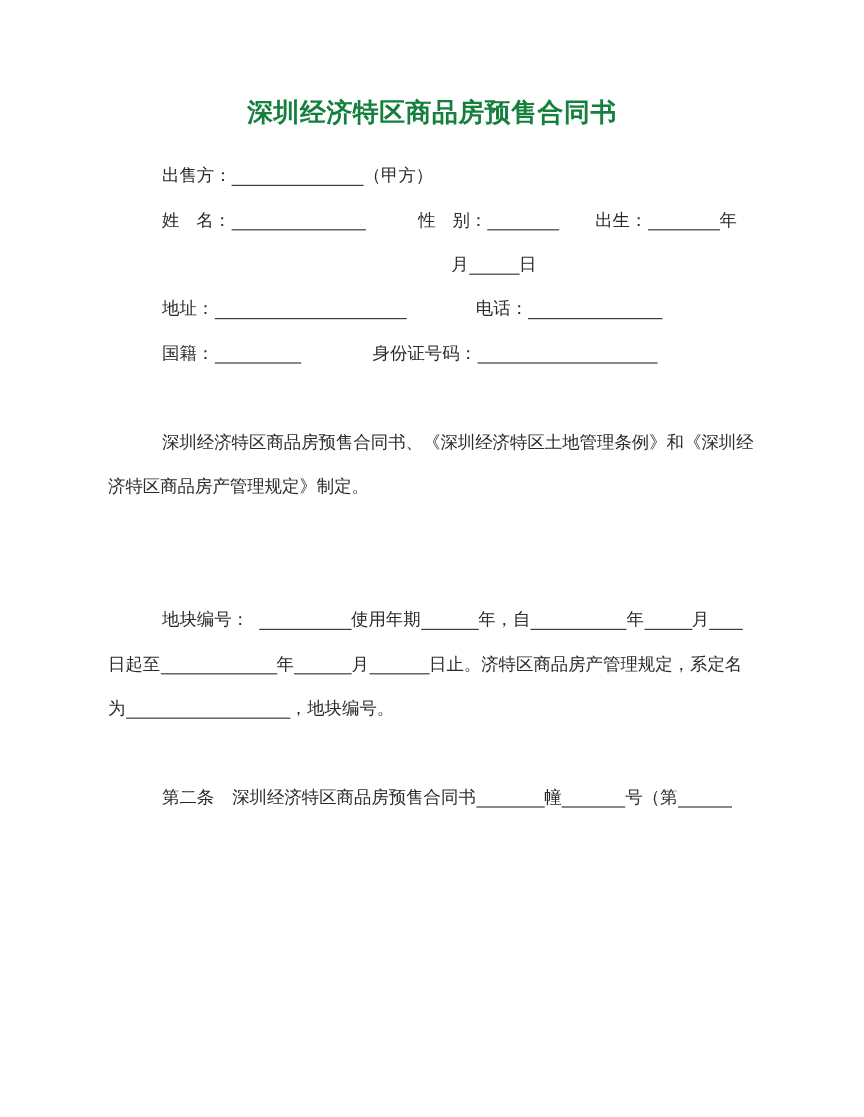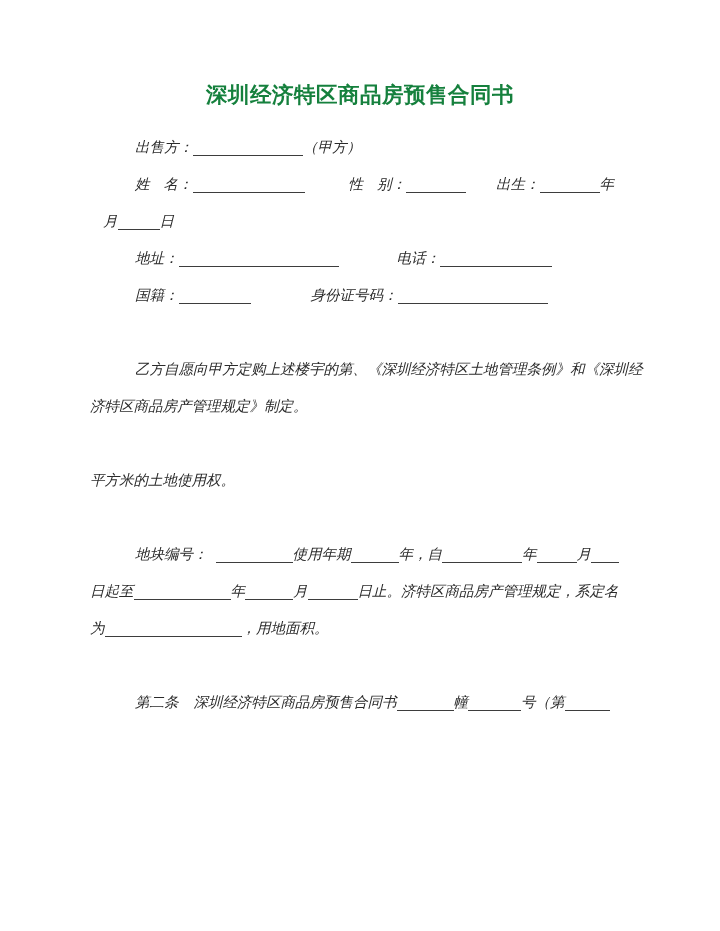--- a/index.html
+++ b/index.html
@@ -22,21 +22,20 @@
     text-align: center;
     font-size: 21.5px;
     font-weight: bold;
     line-height: 30px;
     letter-spacing: 0.5px;
     color: #15803d;
   }
   .doc {
     margin-top: 19px;
     padding-left: 90px;
-    font-style: italic;
   }
   .line {
     height: 37px;
     line-height: 37px;
     white-space: nowrap;
   }
   .txt {
     display: inline-block;
     vertical-align: baseline;
   }
@@ -52,28 +51,27 @@
   }
 </style>
 </head>
 <body>
 
 <div class="page">
   <div class="title">深圳经济特区商品房预售合同书</div>
   <div class="doc">
       <div class="line" style="padding-left: 45px;"><span class="txt">出售方：</span><span class="u" style="width: 110px;"></span><span class="txt">（甲方）</span></div>
       <div class="line" style="padding-left: 45px;"><span class="txt">姓</span><span class="g" style="width: 14px;"></span><span class="txt">名：</span><span class="u" style="width: 112px;"></span><span class="g" style="width: 44px;"></span><span class="txt">性</span><span class="g" style="width: 14px;"></span><span class="txt">别：</span><span class="u" style="width: 60px;"></span><span class="g" style="width: 30px;"></span><span class="txt">出生：</span><span class="u" style="width: 60px;"></span><span class="txt">年</span></div>
-      <div class="line" style="padding-left: 13px;"><span class="txt">月</span><span class="u" style="width: 42px;"></span><span class="txt">日</span></div>
+      <div class="line" style="padding-left: 13px; text-align: center;"><span class="txt">月</span><span class="u" style="width: 42px;"></span><span class="txt">日</span></div>
       <div class="line" style="padding-left: 45px;"><span class="txt">地址：</span><span class="u" style="width: 160px;"></span><span class="g" style="width: 58px;"></span><span class="txt">电话：</span><span class="u" style="width: 112px;"></span></div>
       <div class="line" style="padding-left: 45px;"><span class="txt">国籍：</span><span class="u" style="width: 72px;"></span><span class="g" style="width: 60px;"></span><span class="txt">身份证号码：</span><span class="u" style="width: 150px;"></span></div>
       <div class="line"></div>
-      <div class="line" style="padding-left: 45px;"><span class="txt">乙方自愿向甲方定购上述楼宇的第、《深圳经济特区土地管理条例》和《深圳经</span></div>
+      <div class="line" style="padding-left: 45px;"><span class="txt">深圳经济特区商品房预售合同书、《深圳经济特区土地管理条例》和《深圳经</span></div>
       <div class="line"><span class="txt">济特区商品房产管理规定》制定。</span></div>
       <div class="line"></div>
-      <div class="line"><span class="txt">平方米的土地使用权。</span></div>
       <div class="line"></div>
       <div class="line" style="padding-left: 45px;"><span class="txt">地块编号：</span><span class="g" style="width: 8px;"></span><span class="u" style="width: 77px;"></span><span class="txt">使用年期</span><span class="u" style="width: 48px;"></span><span class="txt">年，自</span><span class="u" style="width: 80px;"></span><span class="txt">年</span><span class="u" style="width: 40px;"></span><span class="txt">月</span><span class="u" style="width: 28px;"></span></div>
       <div class="line"><span class="txt">日起至</span><span class="u" style="width: 97px;"></span><span class="txt">年</span><span class="u" style="width: 48px;"></span><span class="txt">月</span><span class="u" style="width: 50px;"></span><span class="txt">日止。济特区商品房产管理规定，系定名</span></div>
-      <div class="line"><span class="txt">为</span><span class="u" style="width: 137px;"></span><span class="txt">，用地面积。</span></div>
+      <div class="line"><span class="txt">为</span><span class="u" style="width: 137px;"></span><span class="txt">，地块编号。</span></div>
       <div class="line"></div>
       <div class="line" style="padding-left: 45px;"><span class="txt">第二条</span><span class="g" style="width: 15px;"></span><span class="txt">深圳经济特区商品房预售合同书</span><span class="u" style="width: 57px;"></span><span class="txt">幢</span><span class="u" style="width: 53px;"></span><span class="txt">号（第</span><span class="u" style="width: 45px;"></span></div>
     </div>
 </div>
 
 </body></html>

